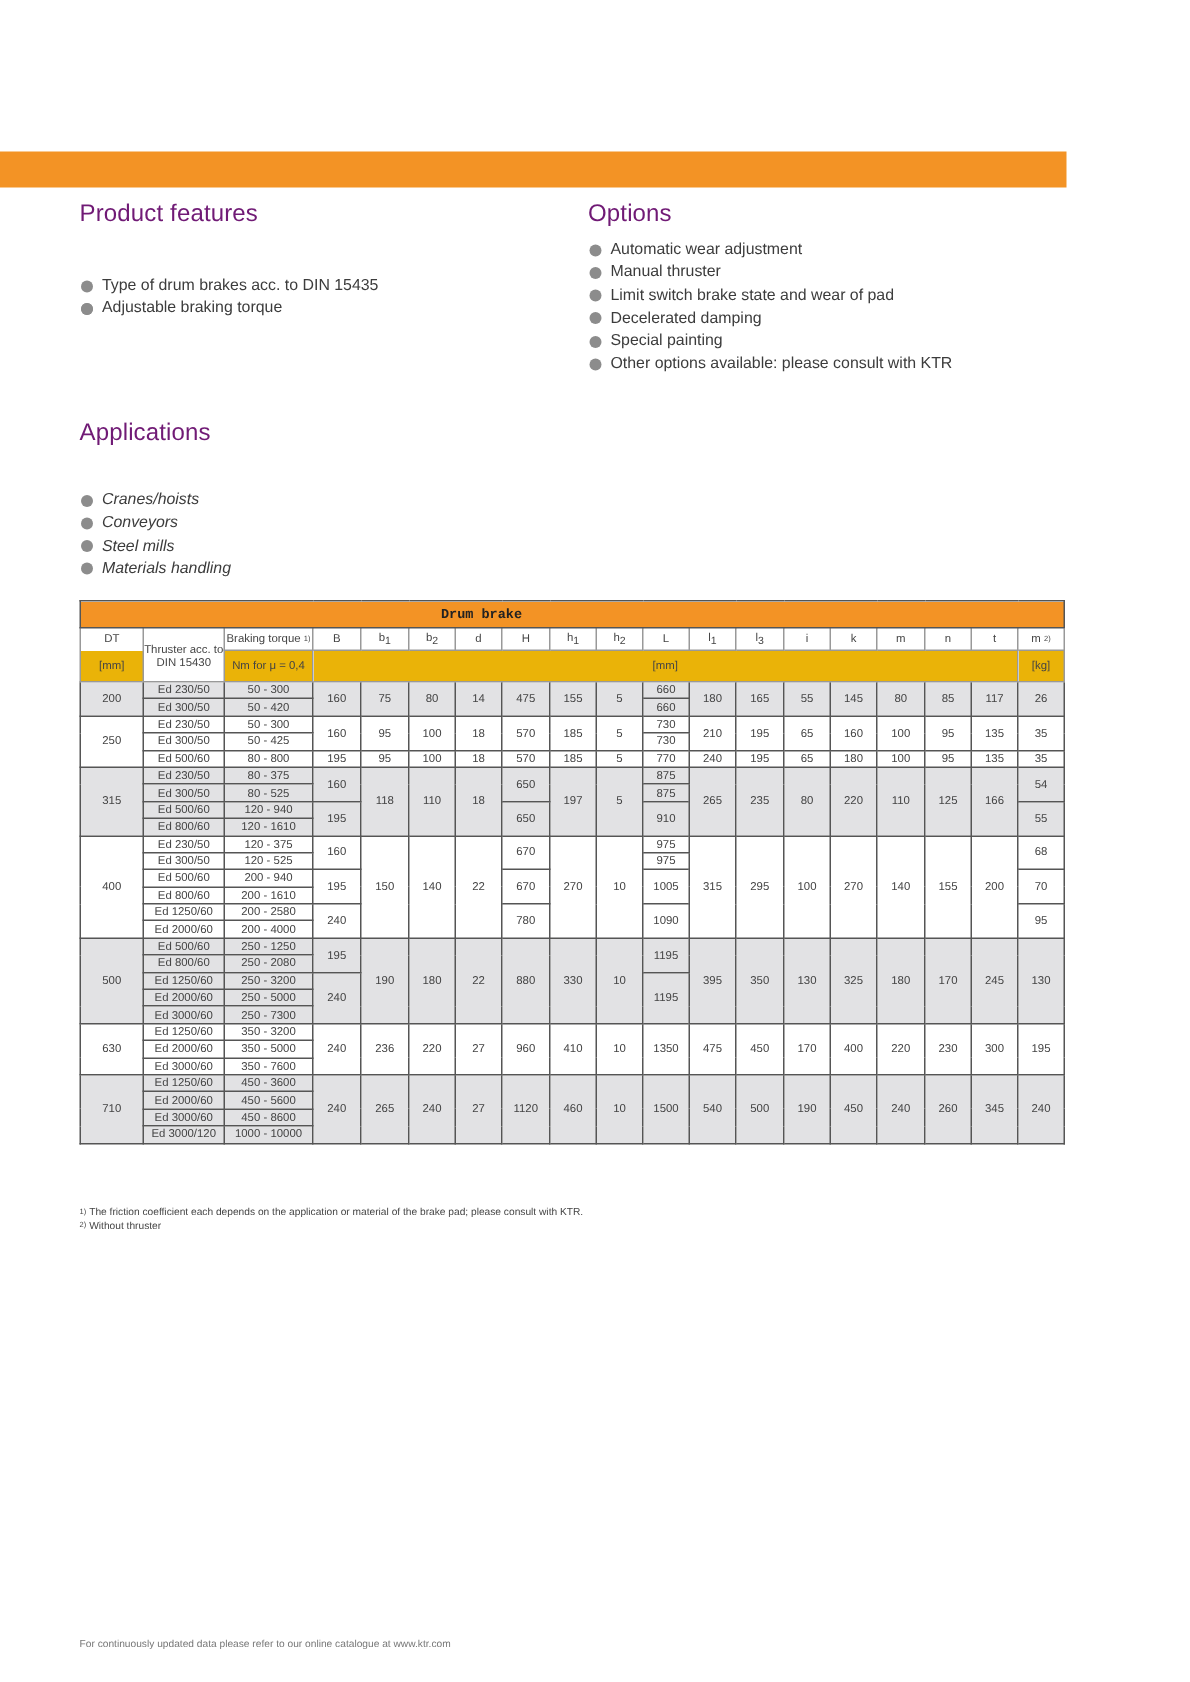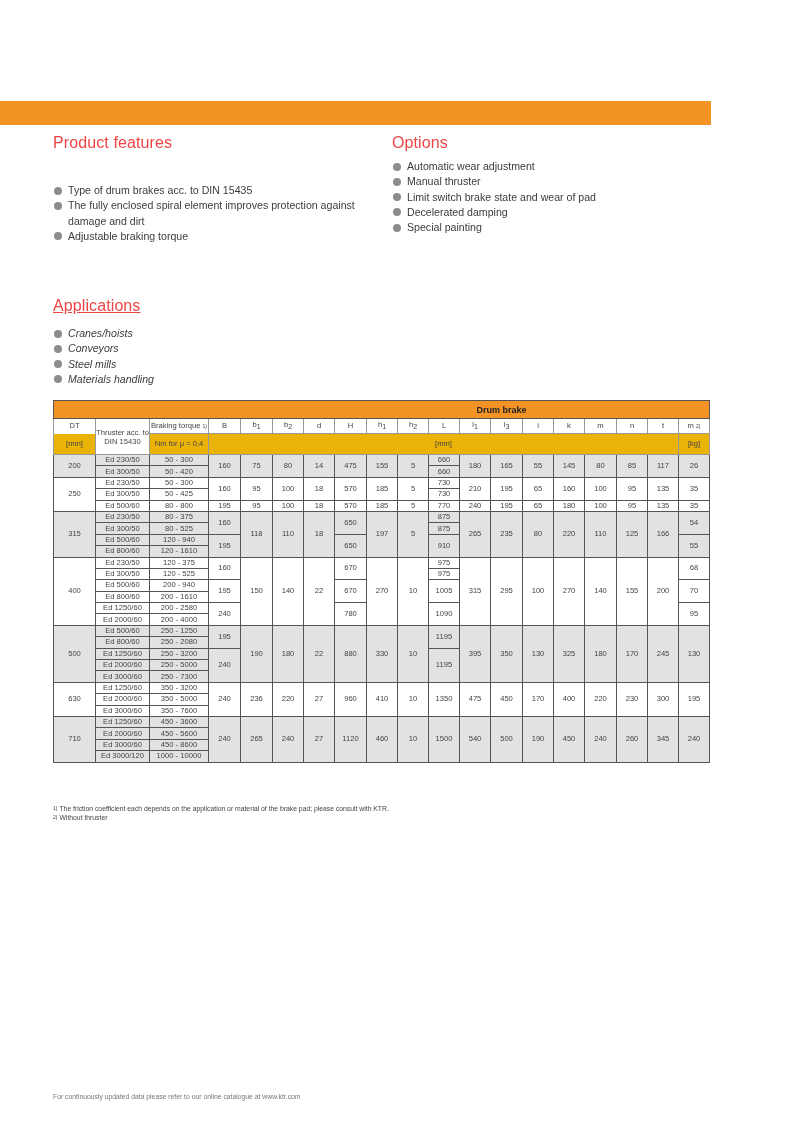--- a/index.html
+++ b/index.html
@@ -1,25 +1,25 @@
 <!DOCTYPE html>
 <html><head>
 <meta charset="utf-8">
 <style>
   html, body { margin:0; padding:0; background:#fff; }
   body { width:793px; height:1121px; position:relative; font-family:"Liberation Sans", sans-serif; color:#3a3a3a; overflow:hidden; }
   .band { position:absolute; left:0; top:101px; width:711px; height:24px; background:#f39325; }
-  h2 { position:absolute; margin:0; font-size:16px; font-weight:normal; color:#ef4444; letter-spacing:0.1px; }
+  h2 { position:absolute; margin:0; font-size:16px; font-weight:normal; color:#701a75; letter-spacing:0.1px; }
   ul.bul { position:absolute; margin:0; padding:0; list-style:none; font-size:10.6px; line-height:15.3px; color:#3c3c3c; }
   ul.bul li { position:relative; padding-left:15px; }
   ul.bul li .dot { position:absolute; left:1px; top:3.5px; width:8px; height:8px; border-radius:50%; background:#8c8c8c; }
   table.db { position:absolute; left:53px; top:400px; border-collapse:collapse; font-size:7.6px; color:#444; table-layout:fixed; }
   table.db td, table.db th { border:1px solid #555; padding:0; text-align:center; vertical-align:middle; font-weight:normal; height:10.4px; line-height:10px; overflow:hidden; white-space:nowrap; }
   table.db .title { background:#f39325; color:#222; font-weight:bold; font-size:9px; height:17px; text-align:right; padding-right:0; }
-  table.db .title span { display:inline-block; width:100%; text-align:center; padding-left:240px; box-sizing:border-box; }
+  table.db .title span { display:inline-block; width:100%; text-align:left; padding-left:240px; box-sizing:border-box;font-family:Liberation Mono, monospace; }
   table.db tr.hdr td { background:#fff; height:14px; border-color:#999; }
   table.db tr.hdr2 td { background:#eab308; height:20px; border-color:#999; }
   table.db td.noB { border-top:none; border-bottom:none; }
   table.db tbody.g td { background:#e2e2e4; }
   table.db tbody.w td { background:#fff; }
   table.db td.sub { white-space:normal; line-height:9px; }
   .foot { position:absolute; left:53px; top:804px; font-size:6.8px; color:#444; line-height:9px; }
   .foot sup { font-size:5px; vertical-align:top; margin-right:2px; }
   .pfooter { position:absolute; left:53px; top:1093px; font-size:6.8px; color:#777; }
   .pnum { position:absolute; left:695px; top:1152px; font-size:10px; color:#777; }
@@ -27,34 +27,35 @@
   sub.s { font-size:7px; vertical-align:-2px; }
 </style>
 </head>
 <body>
 
 <div class="band"></div>
 
 <h2 style="left:53px;top:134px;">Product features</h2>
 <ul class="bul" style="left:53px;top:159px;width:330px;margin-top:24px;">
   <li><span class="dot"></span><span>Type of drum brakes acc. to DIN 15435</span></li>
-  <li><span class="dot"></span><span>The fully enclosed spiral element improves protection against damage and dirt</span></li>
+  <li><span class="dot"></span></li>
   <li><span class="dot"></span><span>Adjustable braking torque</span></li>
 </ul>
 
 <h2 style="left:392px;top:134px;">Options</h2>
 <ul class="bul" style="left:392px;top:159px;width:320px;">
   <li><span class="dot"></span><span>Automatic wear adjustment</span></li>
   <li><span class="dot"></span><span>Manual thruster</span></li>
   <li><span class="dot"></span><span>Limit switch brake state and wear of pad</span></li>
   <li><span class="dot"></span><span>Decelerated damping</span></li>
   <li><span class="dot"></span><span>Special painting</span></li>
+  <li><span class="dot"></span><span>Other options available: please consult with KTR</span></li>
 </ul>
 
-<h2 style="left:53px;top:297px;text-decoration:underline;">Applications</h2>
+<h2 style="left:53px;top:280px;">Applications</h2>
 <ul class="bul" style="left:53px;top:326px;width:300px;font-style:italic;">
   <li><span class="dot"></span><span>Cranes/hoists</span></li>
   <li><span class="dot"></span><span>Conveyors</span></li>
   <li><span class="dot"></span><span>Steel mills</span></li>
   <li><span class="dot"></span><span>Materials handling</span></li>
 </ul>
 
 <table class="db" id="drum-table">
   <colgroup>
     <col style="width:42px">

